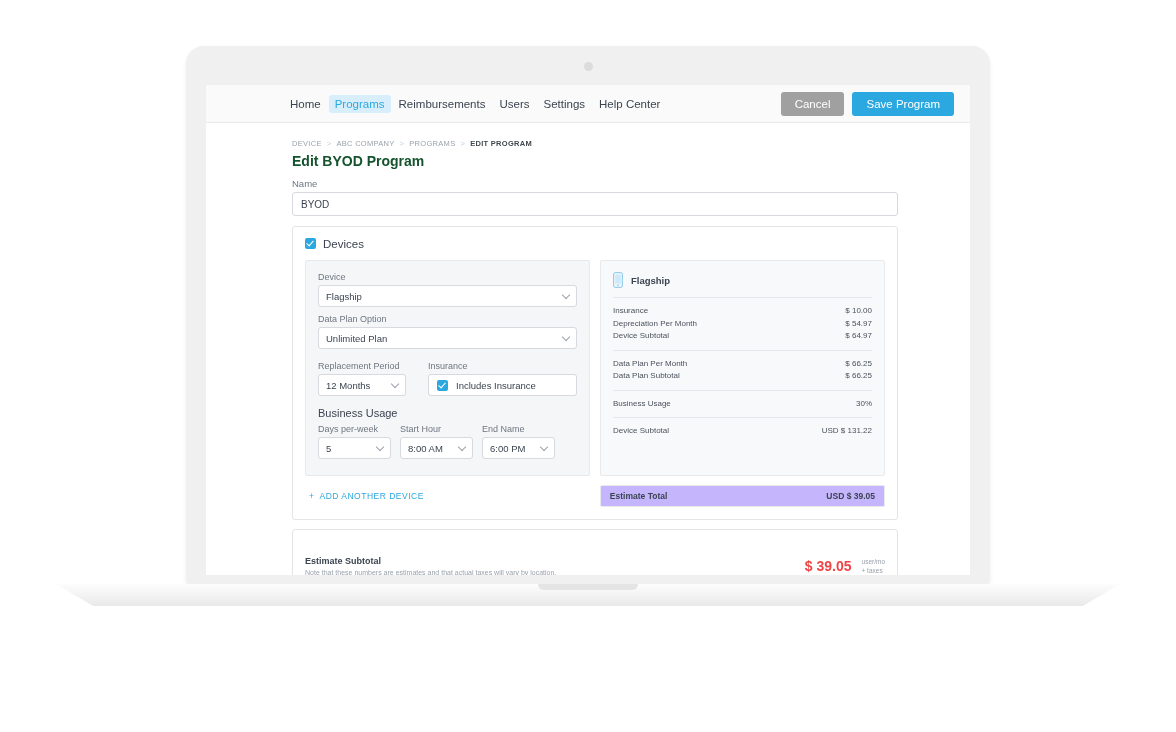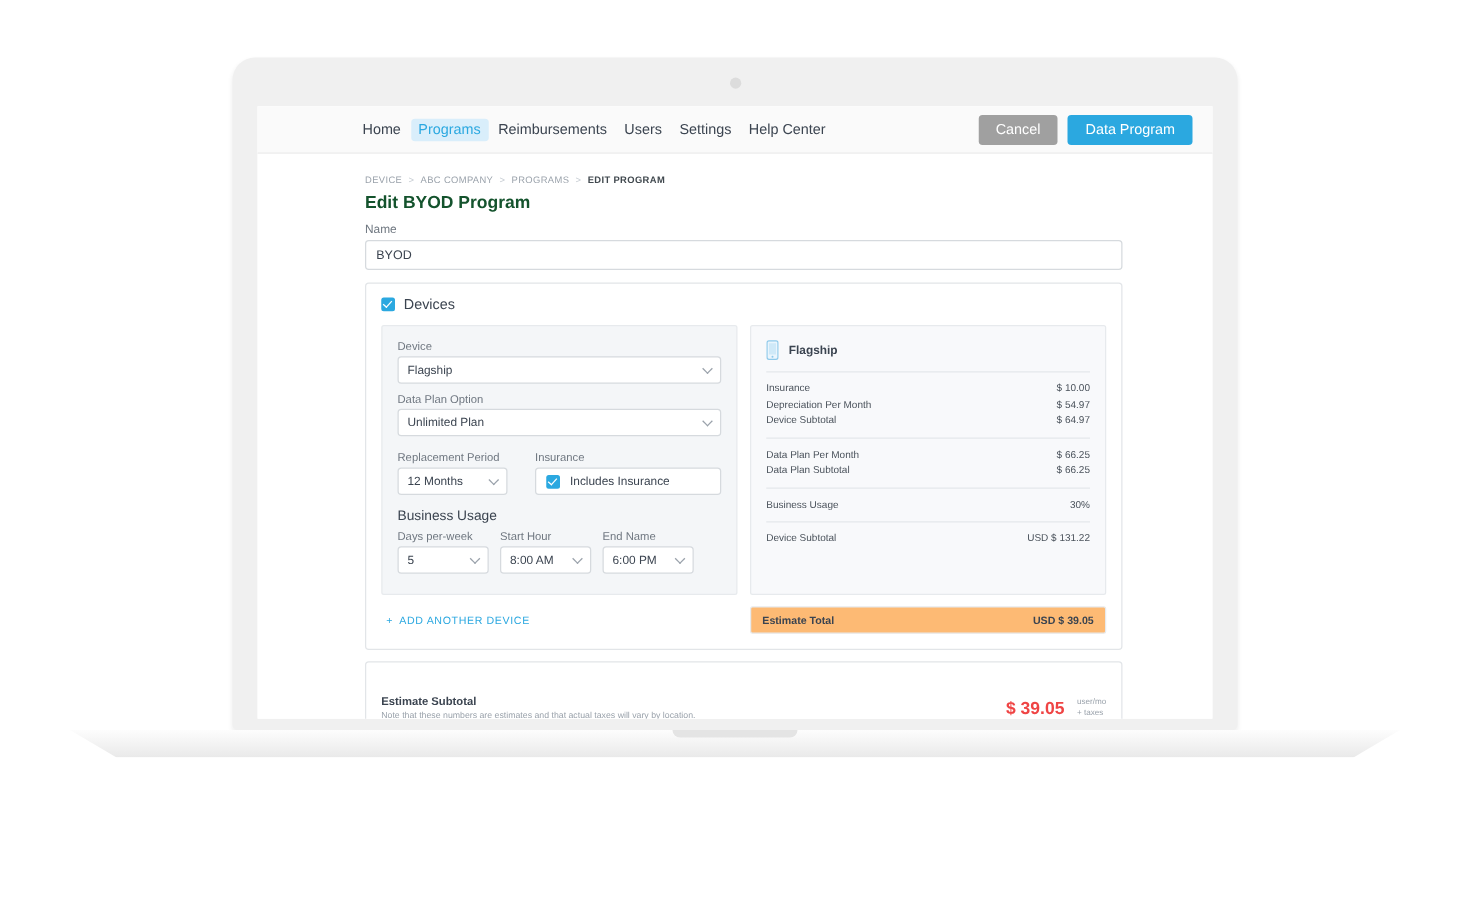--- a/index.html
+++ b/index.html
@@ -170,21 +170,21 @@
   
   .card-foot { display: flex; align-items: center; gap: 10px; margin-top: 9px; }
   .add-device {
     flex: 1 1 50%;
     font-size: 8.5px; color: #2ba8e0; letter-spacing: .5px;
     cursor: pointer; display: flex; align-items: center; gap: 5px;
     padding-left: 4px;
   }
   .estimate-total {
     flex: 1 1 50%;
-    background: #fdba74; border: 1px solid #e7eaed; border-radius: 2px;
+    background: #c4b5fd; border: 1px solid #e7eaed; border-radius: 2px;
     height: 22px; display: flex; align-items: center; justify-content: space-between;
     padding: 0 9px; font-size: 8.5px; font-weight: bold; color: #3b4450;
   }
 
   
   .subtotal {
     margin-top: 9px; border: 1px solid #e2e5e8; border-radius: 3px;
     background: #fff; padding: 26px 12px;
     display: flex; align-items: center;
   }
@@ -210,21 +210,21 @@
         <div class="nav">
           <div class="nav-item">Home</div>
           <div class="nav-item active">Programs</div>
           <div class="nav-item">Reimbursements</div>
           <div class="nav-item">Users</div>
           <div class="nav-item">Settings</div>
           <div class="nav-item">Help Center</div>
         </div>
         <div class="topbar-actions">
           <button class="btn btn-cancel">Cancel</button>
-          <button class="btn btn-primary">Data Program</button>
+          <button class="btn btn-primary">Save Program</button>
         </div>
       </div>
 
       <div class="page">
 
         <div class="breadcrumb">
           <span class="crumb">DEVICE</span>
           <span class="sep">&gt;</span>
           <span class="crumb">ABC COMPANY</span>
           <span class="sep">&gt;</span>

